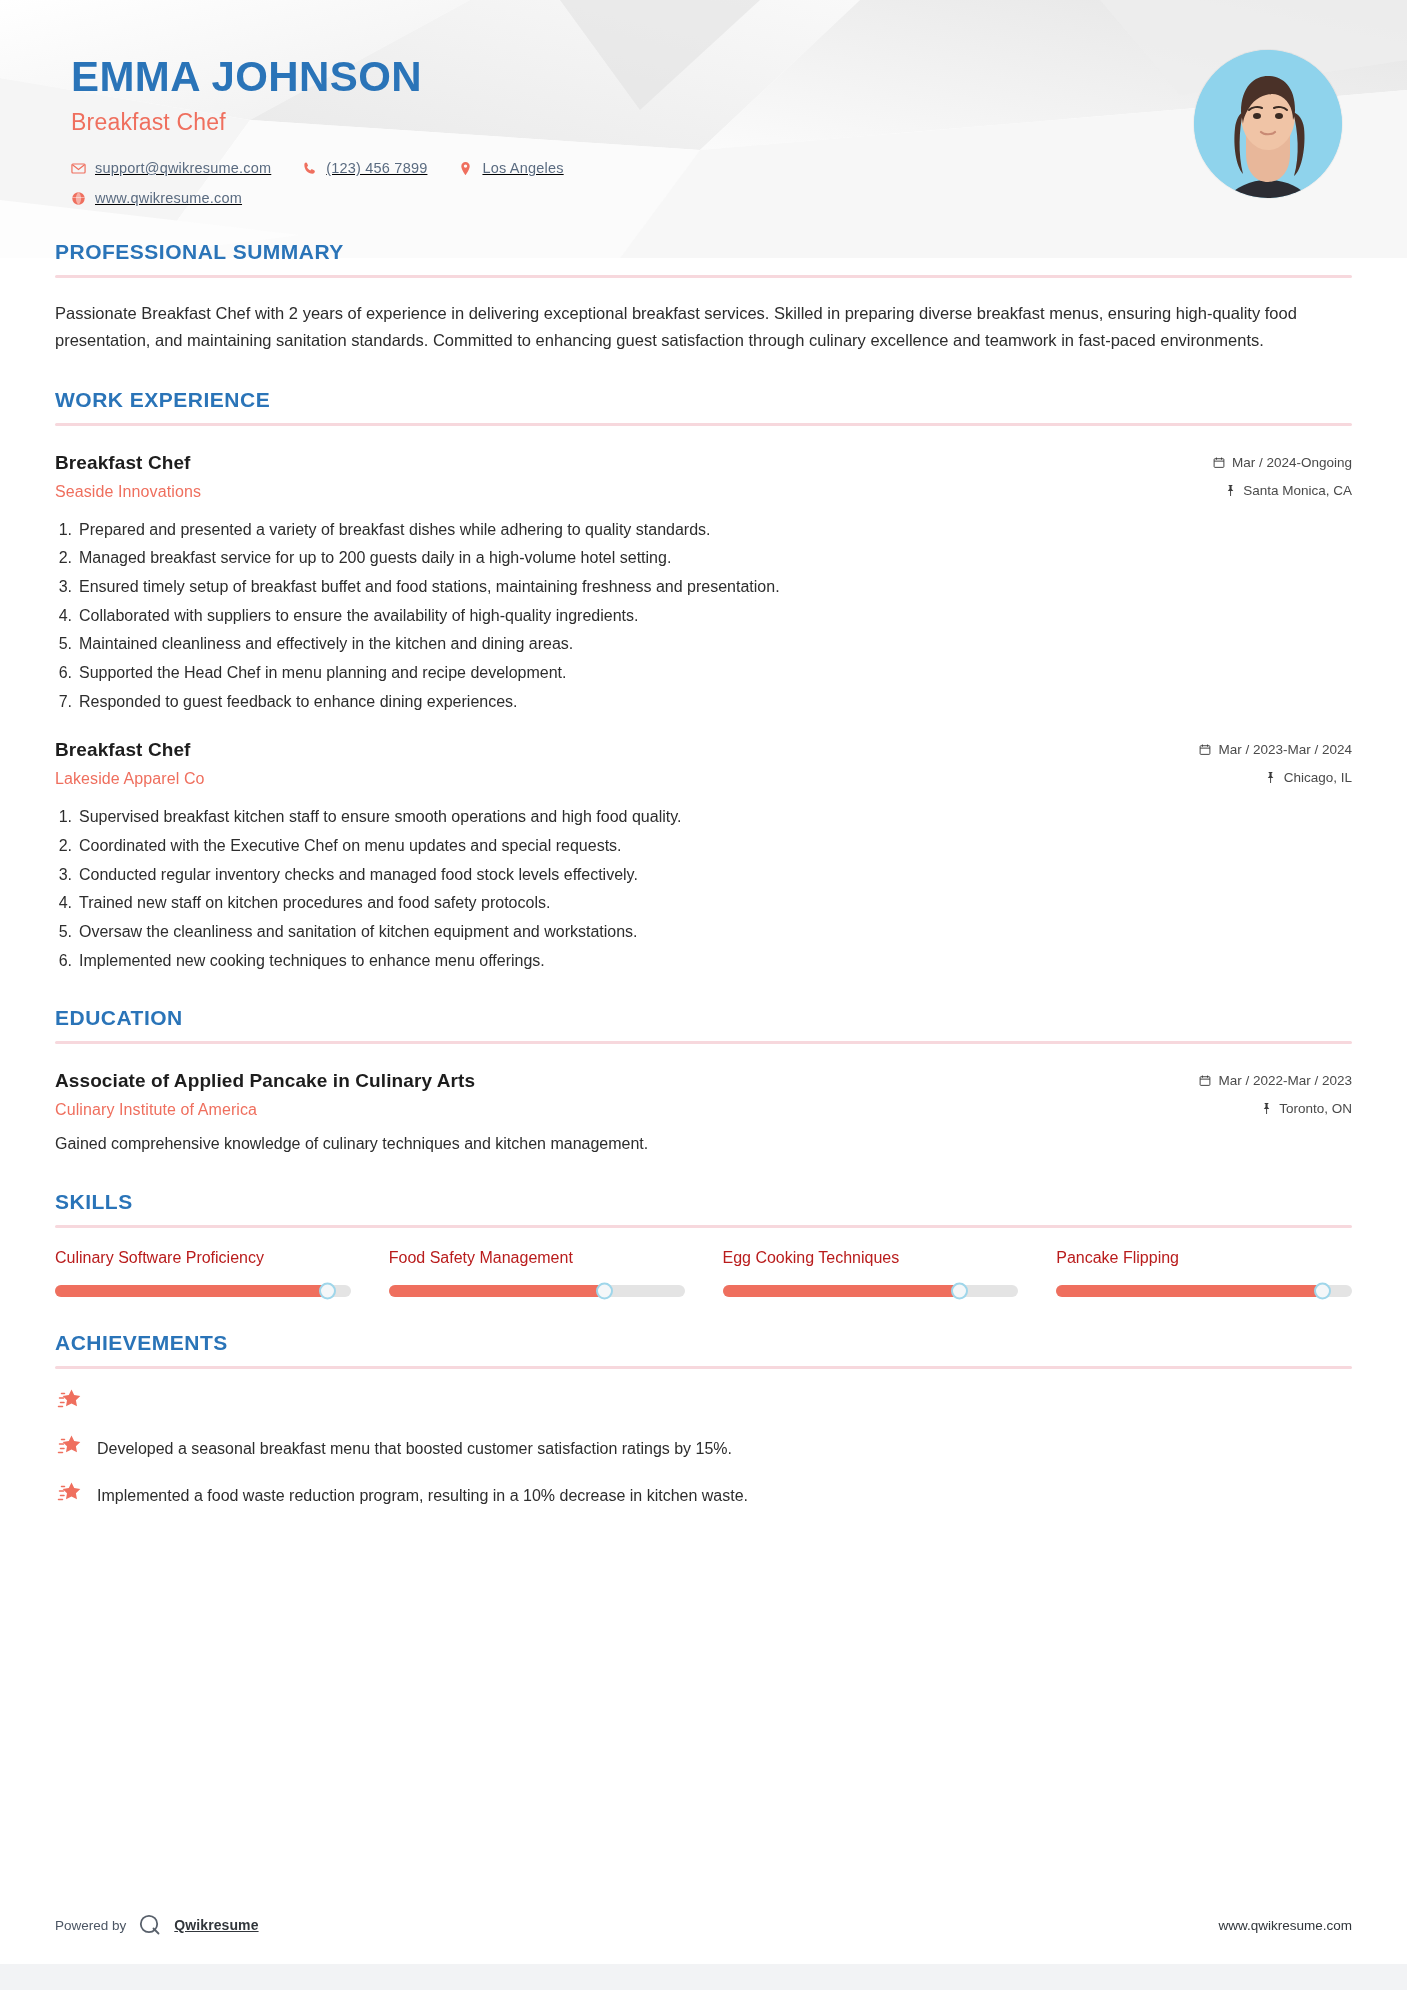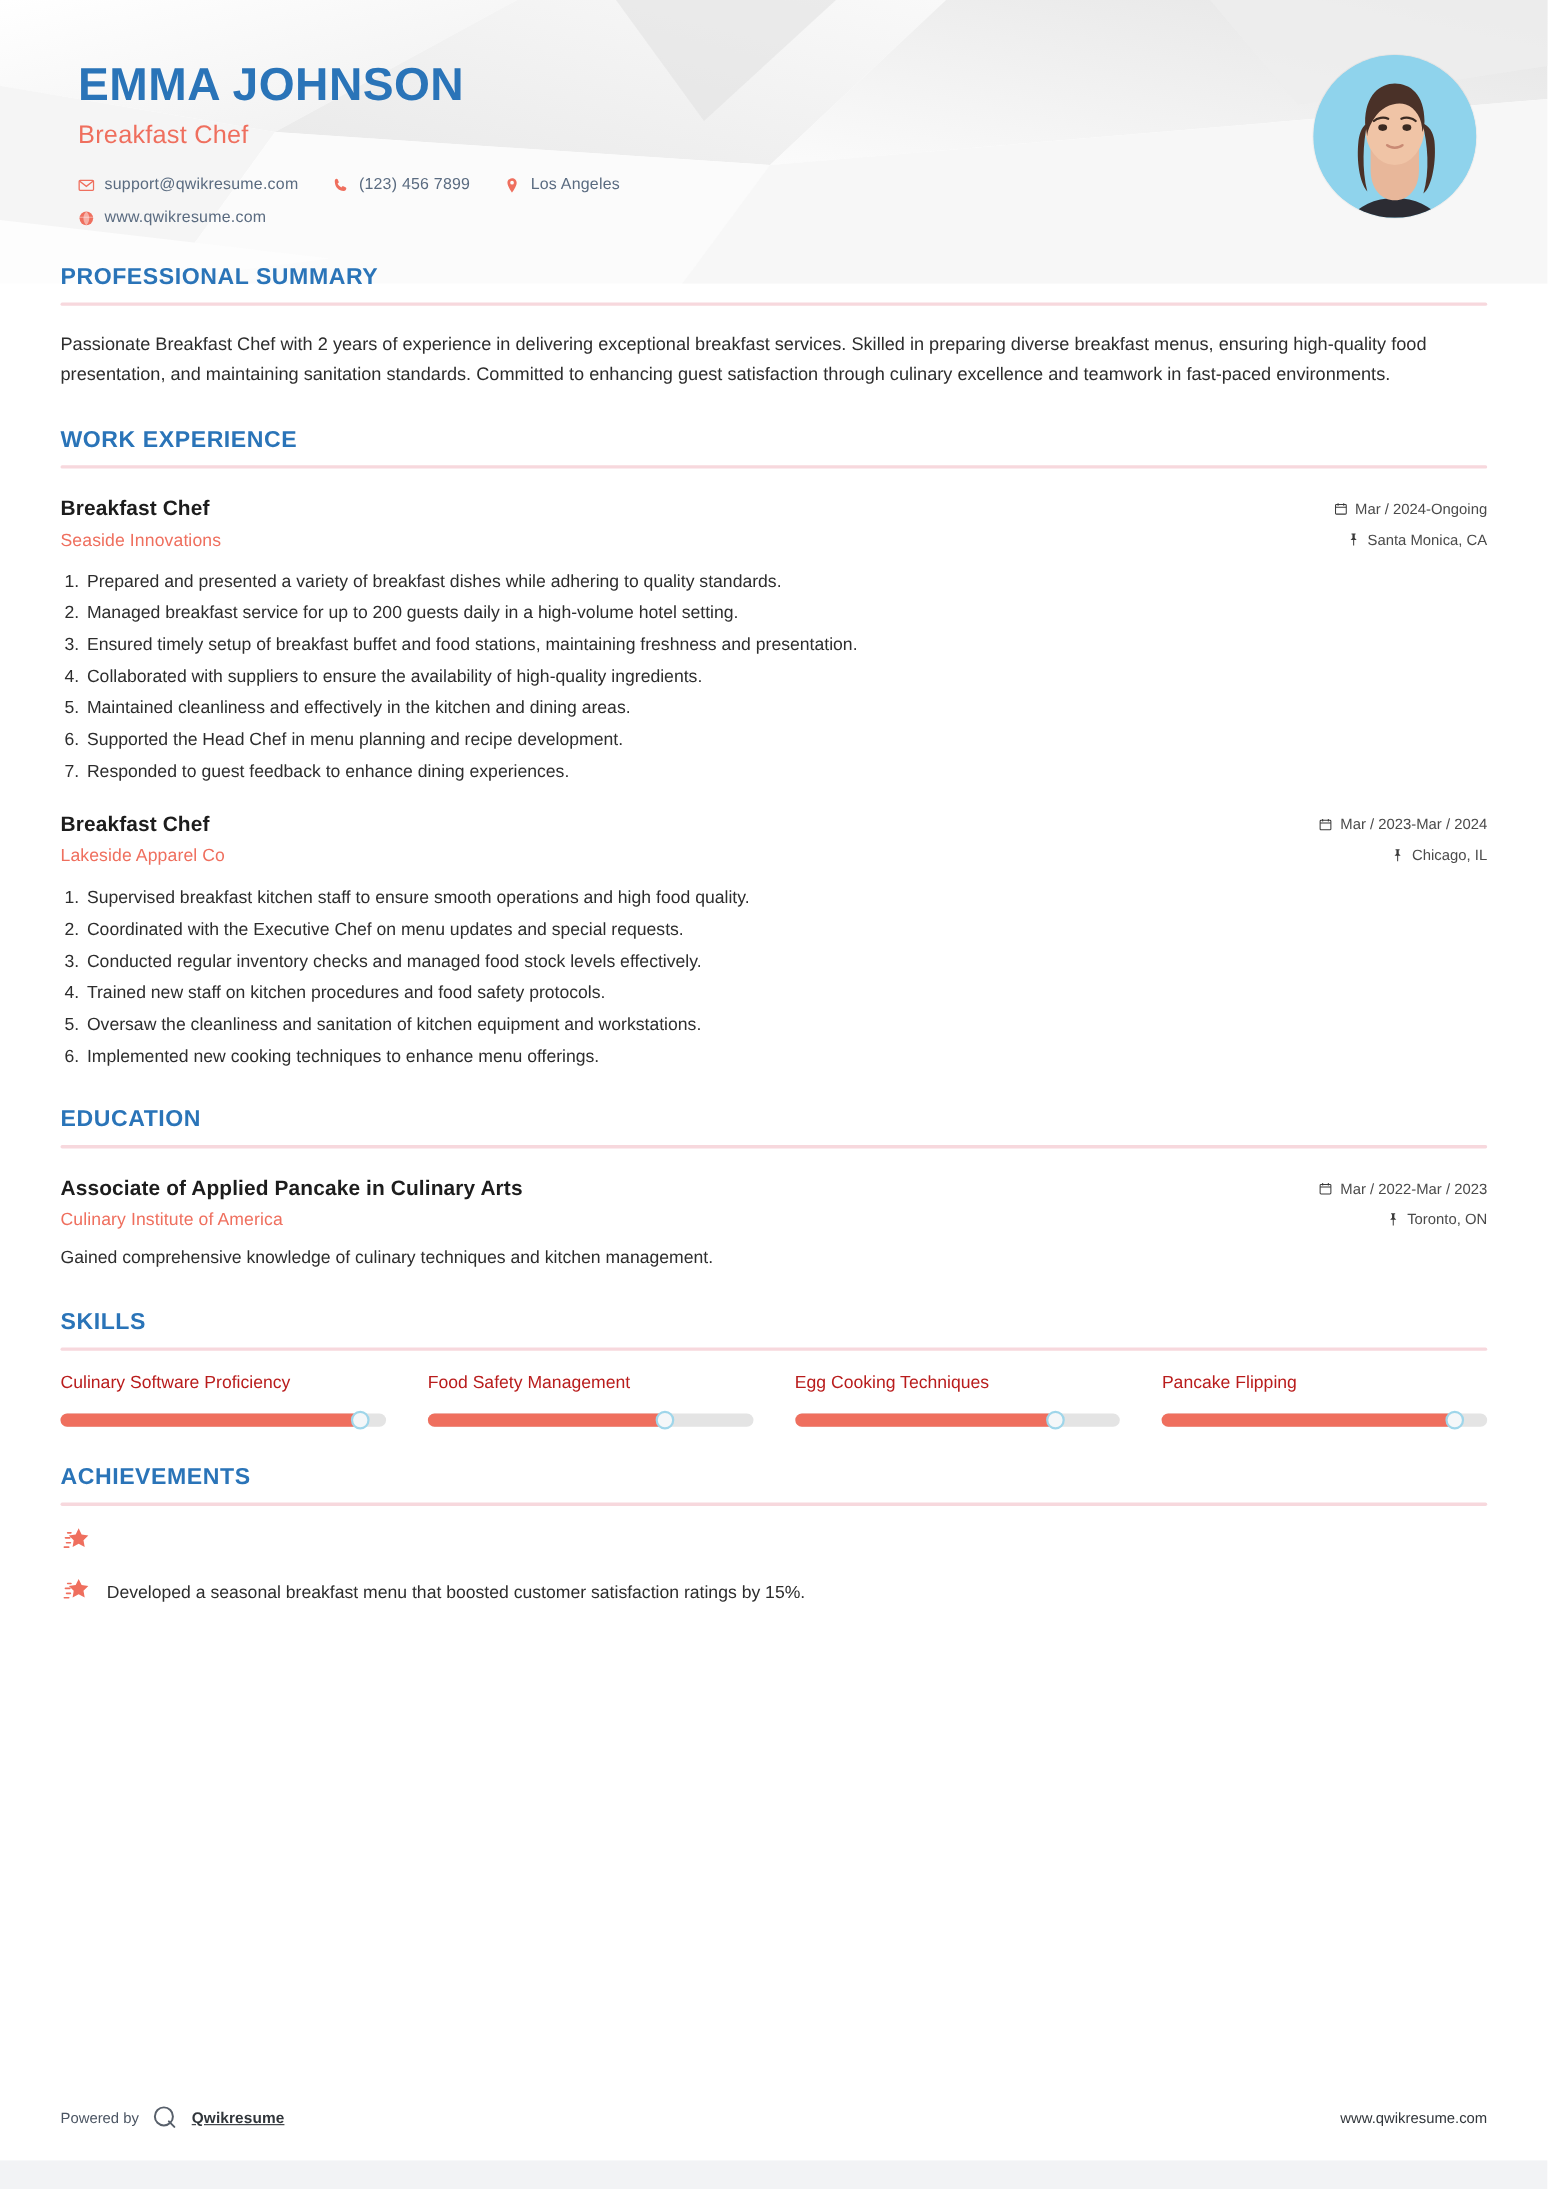--- a/index.html
+++ b/index.html
@@ -55,20 +55,21 @@
     align-items: center;
     gap: 9px;
     margin-bottom: 14px;
     flex-wrap: wrap;
   }
   .contact-item {
     display: flex;
     align-items: center;
     gap: 9px;
     margin-right: 22px;
+    text-decoration: underline;
   }
   .contact-item .txt {
     font-size: 14.5px;
     color: #5a6b80;
     letter-spacing: 0.2px;
   }
   .ci-icon {
     display: inline-flex;
     align-items: center;
     justify-content: center;
@@ -625,20 +626,29 @@
         </div>
         <div class="ach-item">
           <span class="ach-icon">
             <svg width="28" height="26" viewBox="0 0 28 26" fill="none">
               <path d="M16.5 2.4l2.7 5.6 6.1.9-4.4 4.3 1.1 6.1-5.5-2.9-5.5 2.9 1-6.1L7.6 8.9l6.2-.9z" fill="#ef6f5e"></path>
               <path d="M6.5 6.5h3M4.5 11h4M5.5 15.5h3.5M3.5 19.5h4" stroke="#ef6f5e" stroke-width="1.5" stroke-linecap="round"></path>
             </svg>
           </span>
           <span class="ach-text">Developed a seasonal breakfast menu that boosted customer satisfaction ratings by 15%.</span>
         </div>
+        <div class="ach-item">
+          <span class="ach-icon">
+            <svg width="28" height="26" viewBox="0 0 28 26" fill="none">
+              <path d="M16.5 2.4l2.7 5.6 6.1.9-4.4 4.3 1.1 6.1-5.5-2.9-5.5 2.9 1-6.1L7.6 8.9l6.2-.9z" fill="#ef6f5e"></path>
+              <path d="M6.5 6.5h3M4.5 11h4M5.5 15.5h3.5M3.5 19.5h4" stroke="#ef6f5e" stroke-width="1.5" stroke-linecap="round"></path>
+            </svg>
+          </span>
+          <span class="ach-text">Implemented a food waste reduction program, resulting in a 10% decrease in kitchen waste.</span>
+        </div>
       </div>
     </div>
 
   </div>
 
   <div class="footer-band"></div>
 
   <div class="footer">
     <div class="footer-left">
       <span class="powered">Powered by</span>

